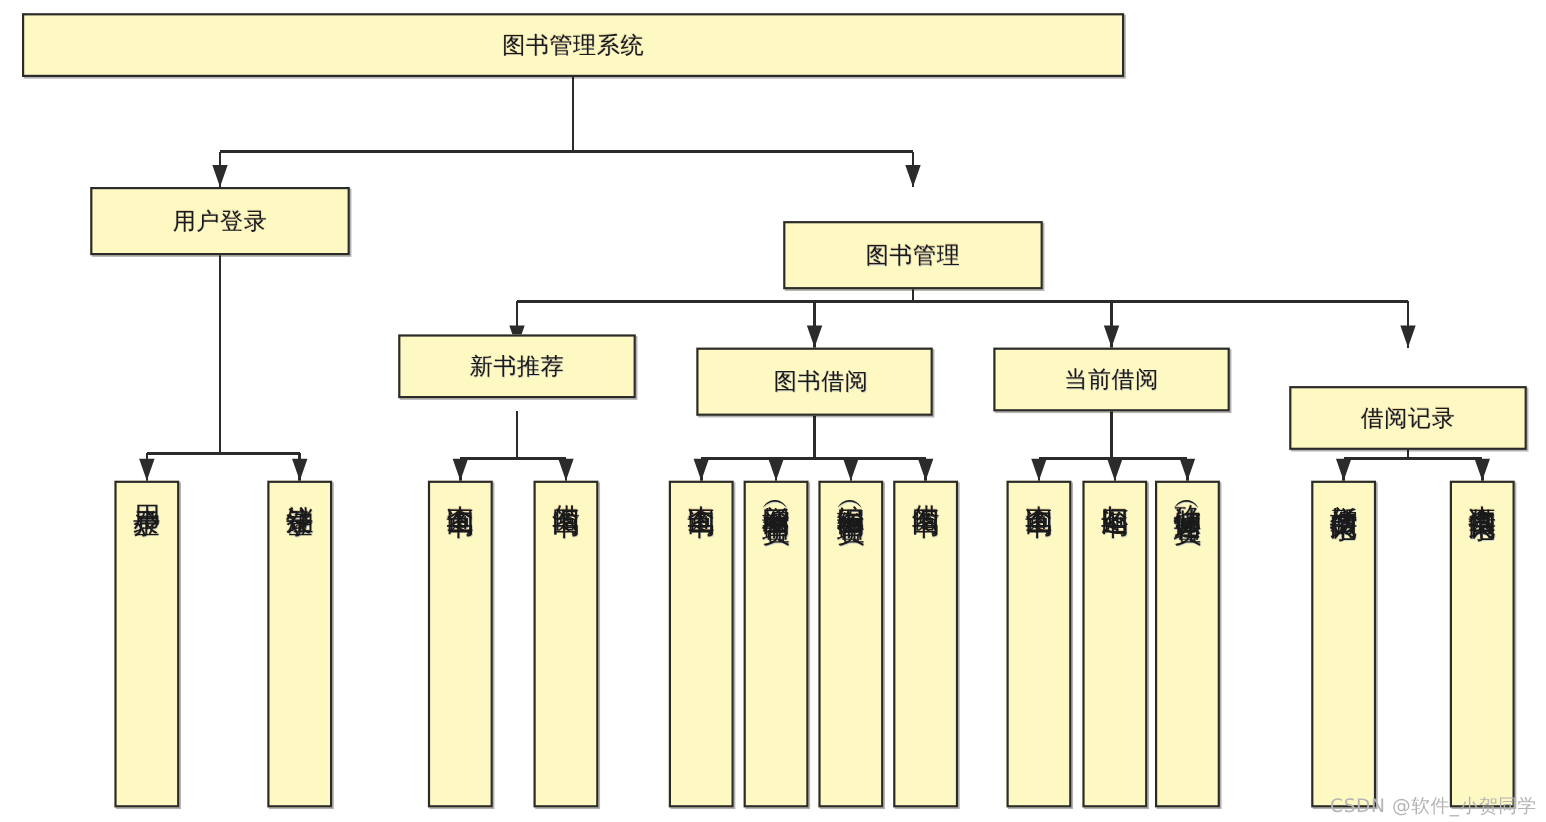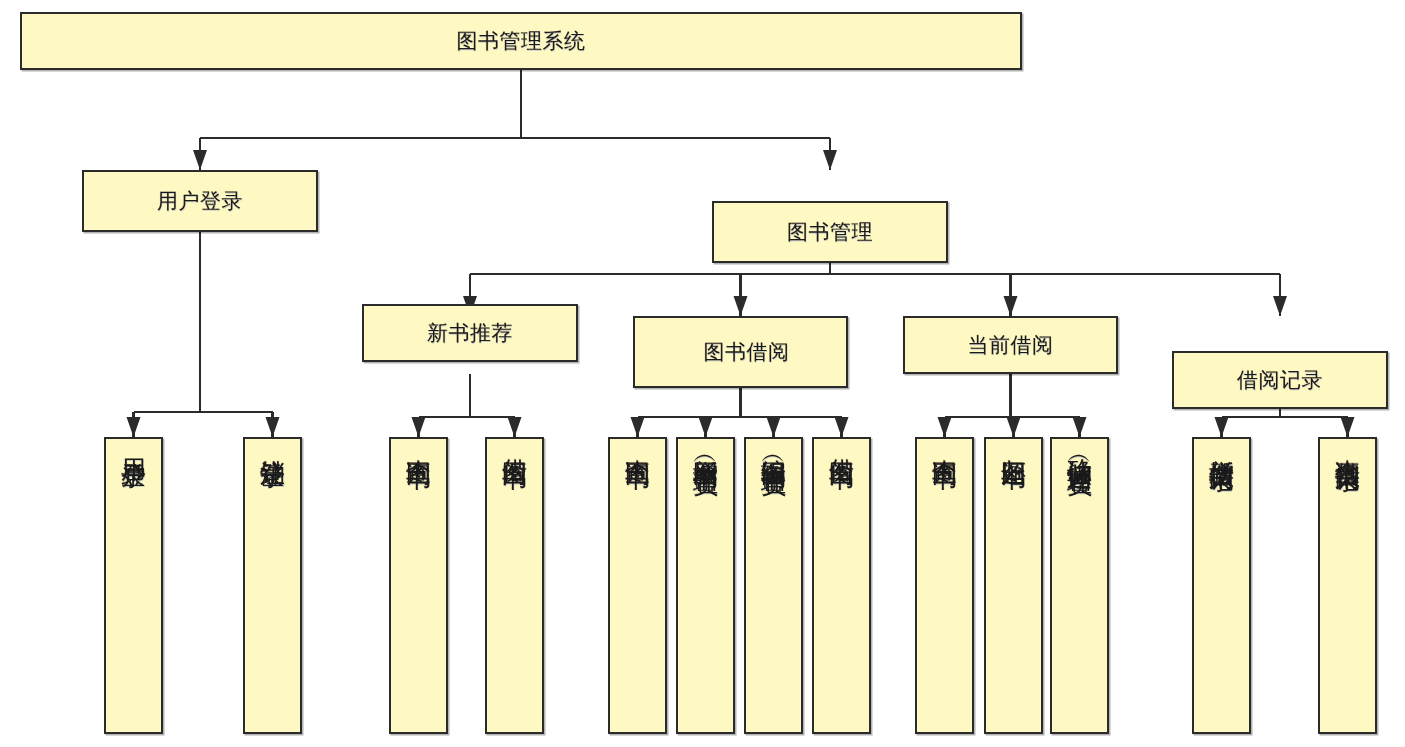--- a/index.html
+++ b/index.html
@@ -136,21 +136,21 @@
       </div>
       <div class="node-box horizontal" style="left: 82px; top: 170px; width: 236px; height: 62px;">
         <span class="node-label">用户登录</span>
       </div>
       <div class="node-box horizontal" style="left: 712px; top: 170px; width: 236px; height: 62px; margin-top: 31px;">
         <span class="node-label">图书管理</span>
       </div>
       <div class="node-box horizontal" style="left: 362px; top: 304px; width: 216px; height: 58px;">
         <span class="node-label">新书推荐</span>
       </div>
-      <div class="node-box horizontal" style="left: 633px; top: 316px; width: 215px; height: 72px; padding-left: 12px;">
+      <div class="node-box horizontal" style="left: 633px; top: 316px; width: 215px; height: 62px; padding-left: 12px;">
         <span class="node-label">图书借阅</span>
       </div>
       <div class="node-box horizontal" style="left: 903px; top: 316px; width: 215px; height: 58px;">
         <span class="node-label">当前借阅</span>
       </div>
       <div class="node-box horizontal" style="left: 1172px; top: 316px; width: 216px; height: 58px; margin-top: 35px;">
         <span class="node-label">借阅记录</span>
       </div>
       <div class="node-box vertical" style="left: 104px; top: 437px; width: 59px; height: 297px;">
         <span class="node-label">用户登录</span>
@@ -185,13 +185,14 @@
       <div class="node-box vertical" style="left: 1050px; top: 437px; width: 59px; height: 297px;">
         <span class="node-label">确认归还（管理员）</span>
       </div>
       <div class="node-box vertical" style="left: 1192px; top: 437px; width: 59px; height: 297px;">
         <span class="node-label">新增借阅记录</span>
       </div>
       <div class="node-box vertical" style="left: 1318px; top: 437px; width: 59px; height: 297px;">
         <span class="node-label">查询借阅记录</span>
       </div>
     </div>
+  <div id="watermark">CSDN @软件_小贺同学</div>
 </div>
 
 </body></html>

